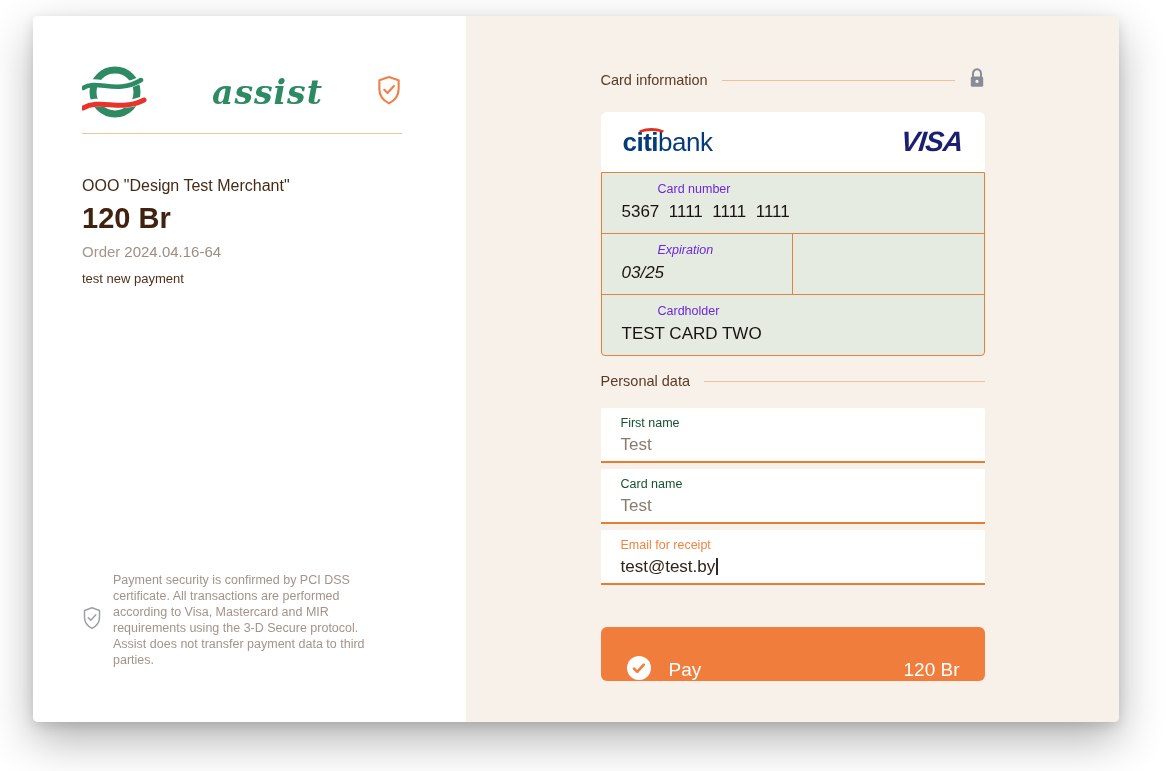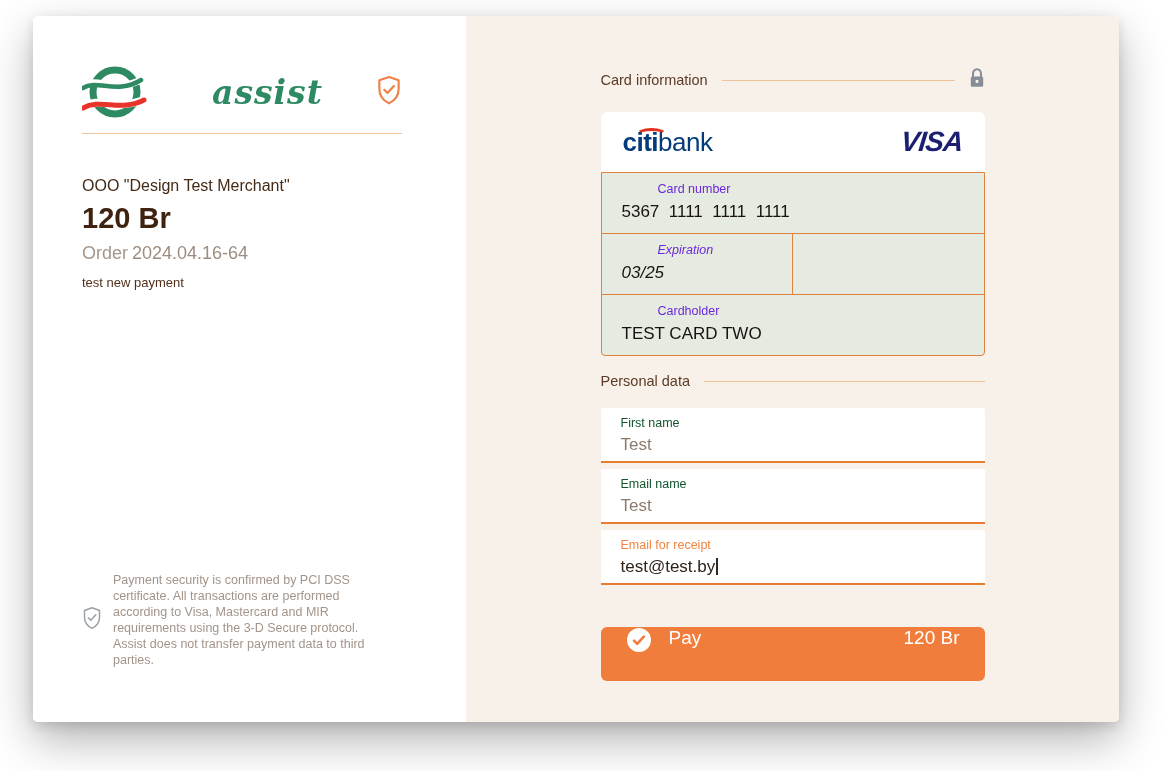--- a/index.html
+++ b/index.html
@@ -15,21 +15,21 @@
   .left { position:relative; width:433px; background:#ffffff; flex:none; }
   .left-inner { position:absolute; left:49px; top:0; width:320px; height:100%; }
   .logo-row { margin-top:47px; display:flex; justify-content:space-between; align-items:flex-start; }
   .logo { display:flex; align-items:center; }
   .logo-text { font-family:"DejaVu Serif", serif; font-style:italic; font-weight:bold;
     color:#2d8a63; font-size:33px; letter-spacing:1px; margin-left:2px; line-height:1; }
   .badge-shield { margin-top:12px; }
   .divider { margin-top:12px; border-bottom:1px solid #f0c59e; }
   .merchant { margin-top:43px; font-size:16px; color:#452a16; }
   .amount { margin-top:7px; font-size:29px; font-weight:bold; color:#3f2310; }
-  .order { margin-top:8px; font-size:18px; color:#a5968a; }
+  .order { margin-top:8px; font-size:15px; color:#a5968a; }
   .order .order-num { margin-left:4px; color:#9d8d80; }
   .comment { margin-top:11px; font-size:13px; color:#53301c; }
   .security { position:absolute; top:556px; left:0; width:310px; display:flex; align-items:center; gap:11px; }
   .security-text { font-size:12.5px; line-height:16px; color:#a3948a; width:280px; }
   
   .right { flex:1; background:#f8f1ea; }
   .form-col { width:384px; margin:0 auto; padding-top:52px; }
   .section-head { display:flex; align-items:center; gap:14px; }
   .section-title { font-size:14.5px; color:#5b3a26; white-space:nowrap; }
   .section-line { flex:1; height:1px; background:#efc39a; }
@@ -60,21 +60,21 @@
     padding:8px 20px 10px; margin-bottom:6px; height:55px; cursor:text; }
   .pfields { margin-top:19px; }
   .plbl { font-size:12.5px; color:#14532d; }
   .pval { font-size:17px; color:#8b7b6f; margin-top:5px; }
   .pfield-active .plbl { color:#f08440; }
   .pfield-active .pval { color:#30231a; }
   .caret { display:inline-block; width:1.5px; height:17px; background:#2a2a2a;
     vertical-align:-3px; margin-left:1px; }
   
   .pay { margin-top:42px; width:100%; height:54px; background:#f07d3c; border:none;
-    border-radius:6px; display:flex; align-items:flex-start; padding:0 25px; color:#ffffff;
+    border-radius:6px; display:flex; align-items:flex-end; padding:0 25px; color:#ffffff;
     font-size:19px; font-family:"Liberation Sans", sans-serif; cursor:pointer; }
   .pay-label { margin-left:17px; }
   .pay-amount { margin-left:auto; }
 </style>
 </head>
 <body>
 
 <div class="page">
   <div class="window">
 
@@ -162,21 +162,21 @@
           <span class="section-title">Personal data</span>
           <span class="section-line"></span>
         </div>
 
         <div class="pfields">
           <div class="pfield">
             <div class="plbl">First name</div>
             <div class="pval">Test</div>
           </div>
           <div class="pfield">
-            <div class="plbl">Email name</div>
+            <div class="plbl">Card name</div>
             <div class="pval">Test</div>
           </div>
           <div class="pfield pfield-active">
             <div class="plbl">Email for receipt</div>
             <div class="pval"><span>test@test.by</span><span class="caret"></span></div>
           </div>
         </div>
 
         <button class="pay">
           <span>

